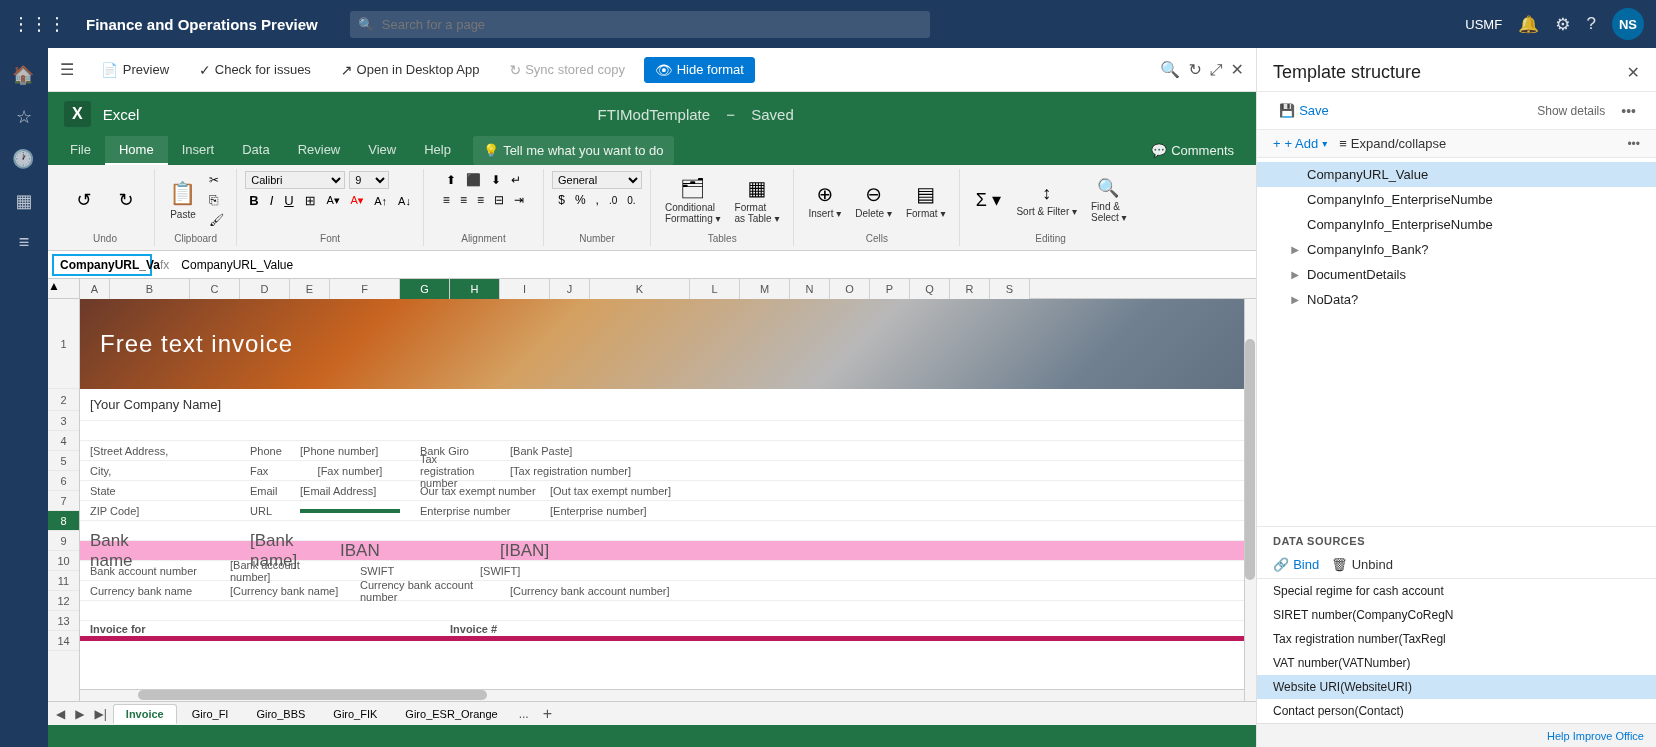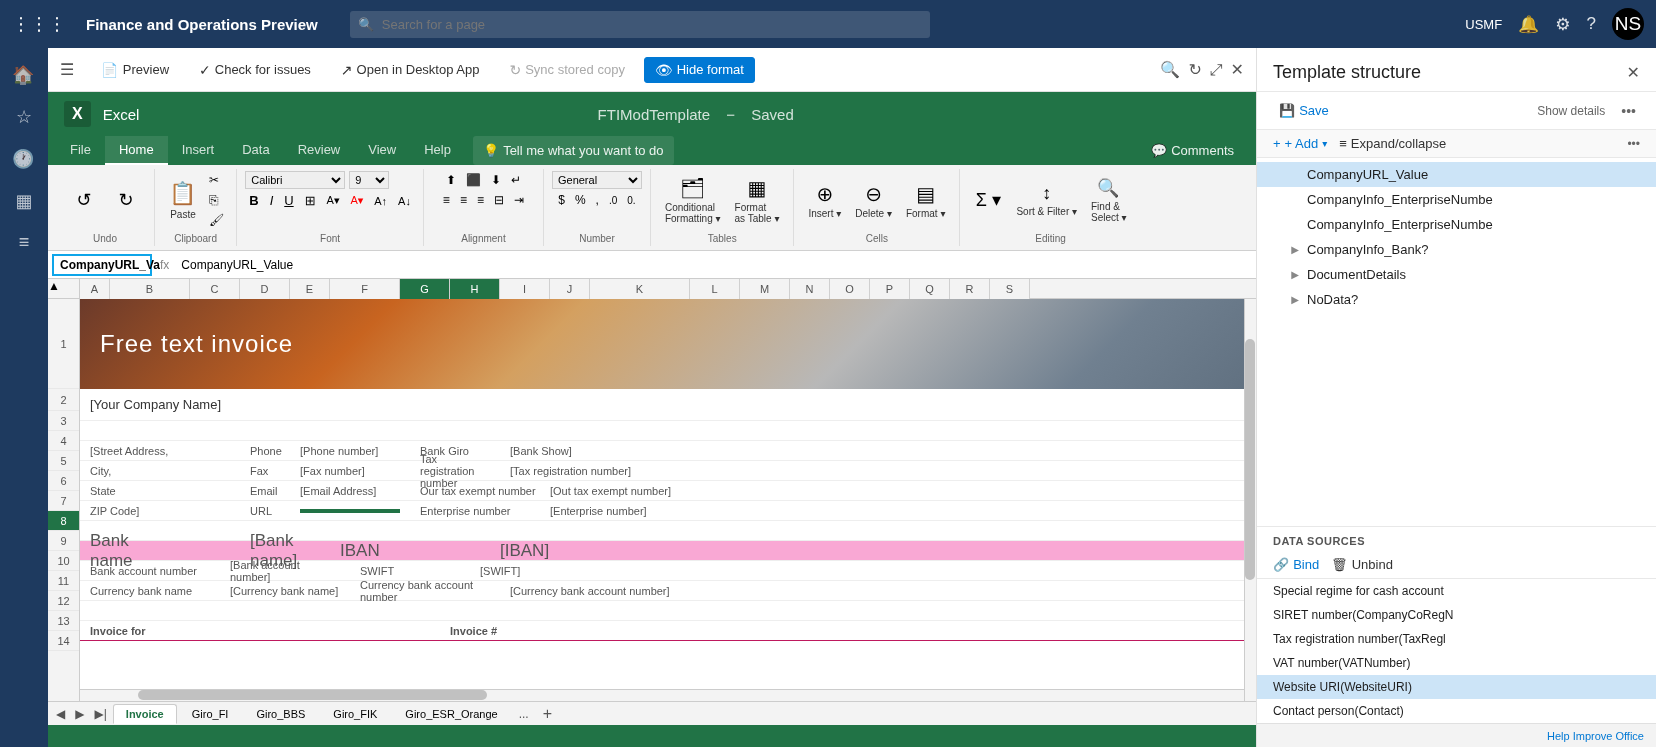--- a/index.html
+++ b/index.html
@@ -29,26 +29,26 @@
     }
     .search-wrapper { position: relative; flex: 1; max-width: 580px; }
     .search-wrapper .search-icon-nav {
       position: absolute; left: 9px; top: 50%; transform: translateY(-50%);
       color: rgba(255,255,255,0.7); font-size: 13px;
     }
     .top-nav-right { margin-left: auto; display: flex; align-items: center; gap: 16px; }
     .top-nav-right .org-label { font-size: 13px; }
     .top-nav-right .icon-btn { font-size: 17px; cursor: pointer; opacity: 0.85; }
     .avatar {
-      background: #000000;
+      background: #0369a1;
       color: white;
       border-radius: 50%;
       width: 32px; height: 32px;
       display: flex; align-items: center; justify-content: center;
-      font-size: 19px; font-weight: 400; cursor: pointer;
+      font-size: 13px; font-weight: 700; cursor: pointer;
     }
 
     
     .main-layout { display: flex; height: calc(747px - 48px); }
 
     
     .left-sidebar {
       width: 48px;
       background: #1e3a5f;
       display: flex;
@@ -708,27 +708,27 @@
               </div>
 
               <div style="height:20px;background:white;border-bottom:1px solid #eee;"></div>
 
 
               <div style="height:20px;display:flex;align-items:center;background:white;border-bottom:1px solid #eee;font-size:11px;">
                 <span style="width:90px;padding-left:10px;color:#555;">[Street Address,</span>
                 <span style="width:130px;padding-left:80px;color:#555;">Phone</span>
                 <span style="width:100px;color:#555;">[Phone number]</span>
                 <span style="width:80px;padding-left:20px;color:#555;">Bank Giro</span>
-                <span style="color:#555;padding-left:30px;">[Bank Show]</span>
+                <span style="color:#555;padding-left:30px;">[Bank Paste]</span>
               </div>
 
               <div style="height:20px;display:flex;align-items:center;background:white;border-bottom:1px solid #eee;font-size:11px;">
                 <span style="width:90px;padding-left:10px;color:#555;">City,</span>
                 <span style="width:130px;padding-left:80px;color:#555;">Fax</span>
-                <span style="width:100px;color:#555;">[Fax number]</span>
+                <span style="width:100px;color:#555;text-align:center;">[Fax number]</span>
                 <span style="width:80px;padding-left:20px;color:#555;">Tax registration number</span>
                 <span style="color:#555;padding-left:30px;">[Tax registration number]</span>
               </div>
 
               <div style="height:20px;display:flex;align-items:center;background:white;border-bottom:1px solid #eee;font-size:11px;">
                 <span style="width:90px;padding-left:10px;color:#555;">State</span>
                 <span style="width:130px;padding-left:80px;color:#555;">Email</span>
                 <span style="width:100px;color:#555;">[Email Address]</span>
                 <span style="width:140px;padding-left:20px;color:#555;">Our tax exempt number</span>
                 <span style="color:#555;padding-left:10px;">[Out tax exempt number]</span>
@@ -760,21 +760,21 @@
 
               <div style="height:20px;display:flex;align-items:center;background:white;border-bottom:1px solid #eee;font-size:11px;">
                 <span style="width:130px;padding-left:10px;color:#555;">Currency bank name</span>
                 <span style="width:130px;padding-left:20px;color:#555;">[Currency bank name]</span>
                 <span style="width:160px;padding-left:20px;color:#555;">Currency bank account number</span>
                 <span style="color:#555;padding-left:10px;">[Currency bank account number]</span>
               </div>
 
               <div style="height:20px;background:white;border-bottom:1px solid #eee;"></div>
 
-              <div style="height:20px;display:flex;align-items:center;background:white;border-bottom:1px solid #be185d;font-size:11px;">
+              <div style="height:20px;display:flex;align-items:center;background:white;border-bottom:5px solid #be185d;font-size:11px;">
                 <span style="width:90px;padding-left:10px;color:#555;font-weight:bold;">Invoice for</span>
                 <span style="padding-left:280px;color:#555;font-weight:bold;">Invoice #</span>
               </div>
 
               <div class="scroll-right">
                 <div class="scroll-thumb-v"></div>
               </div>
               <div class="scroll-bottom">
                 <div class="scroll-thumb-h"></div>
               </div>

